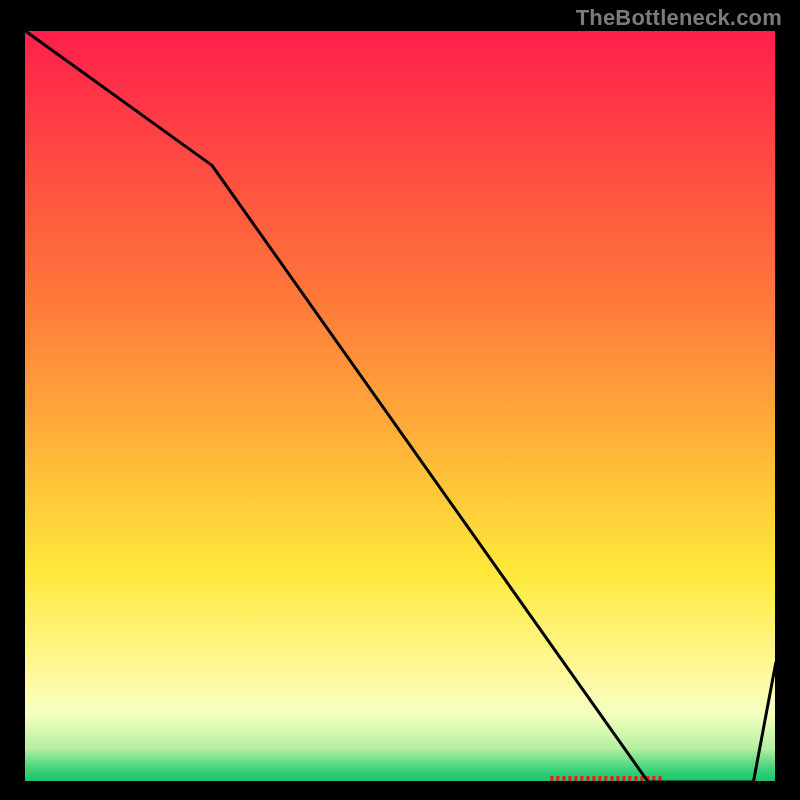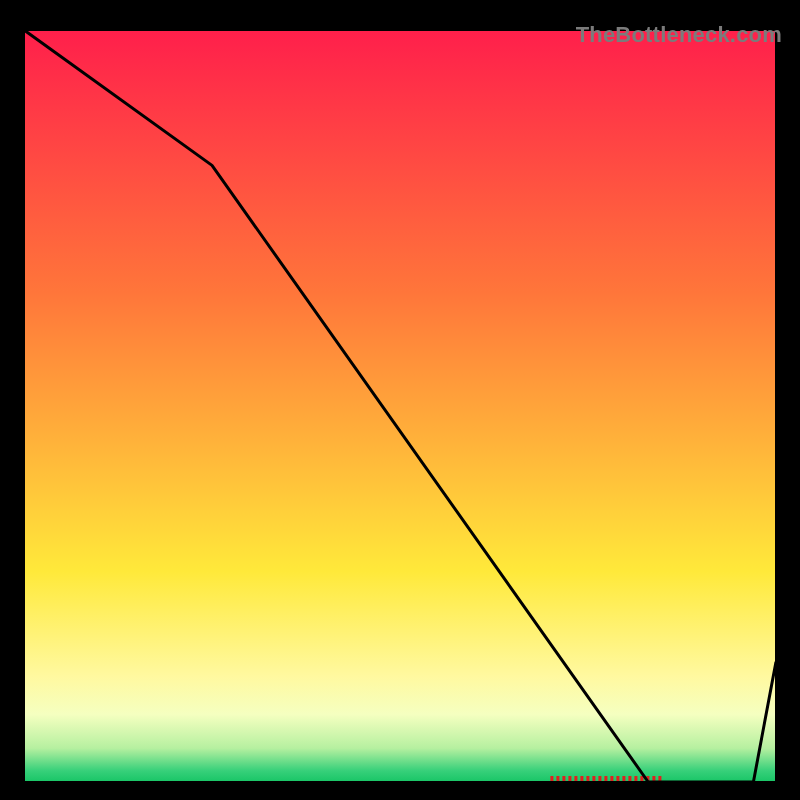--- a/index.html
+++ b/index.html
@@ -11,21 +11,21 @@
     font-family: Arial, Helvetica, sans-serif;
     overflow: hidden;
   }
   .wrap {
     position: relative;
     width: 800px;
     height: 800px;
   }
   .attribution {
     position: absolute;
-    top: 22px;
+    top: 5px;
     right: 18px;
     color: #7b7b7b;
     font-size: 22px;
     font-weight: 600;
     letter-spacing: 0.2px;
   }
   svg {
     display: block;
   }
 </style>

